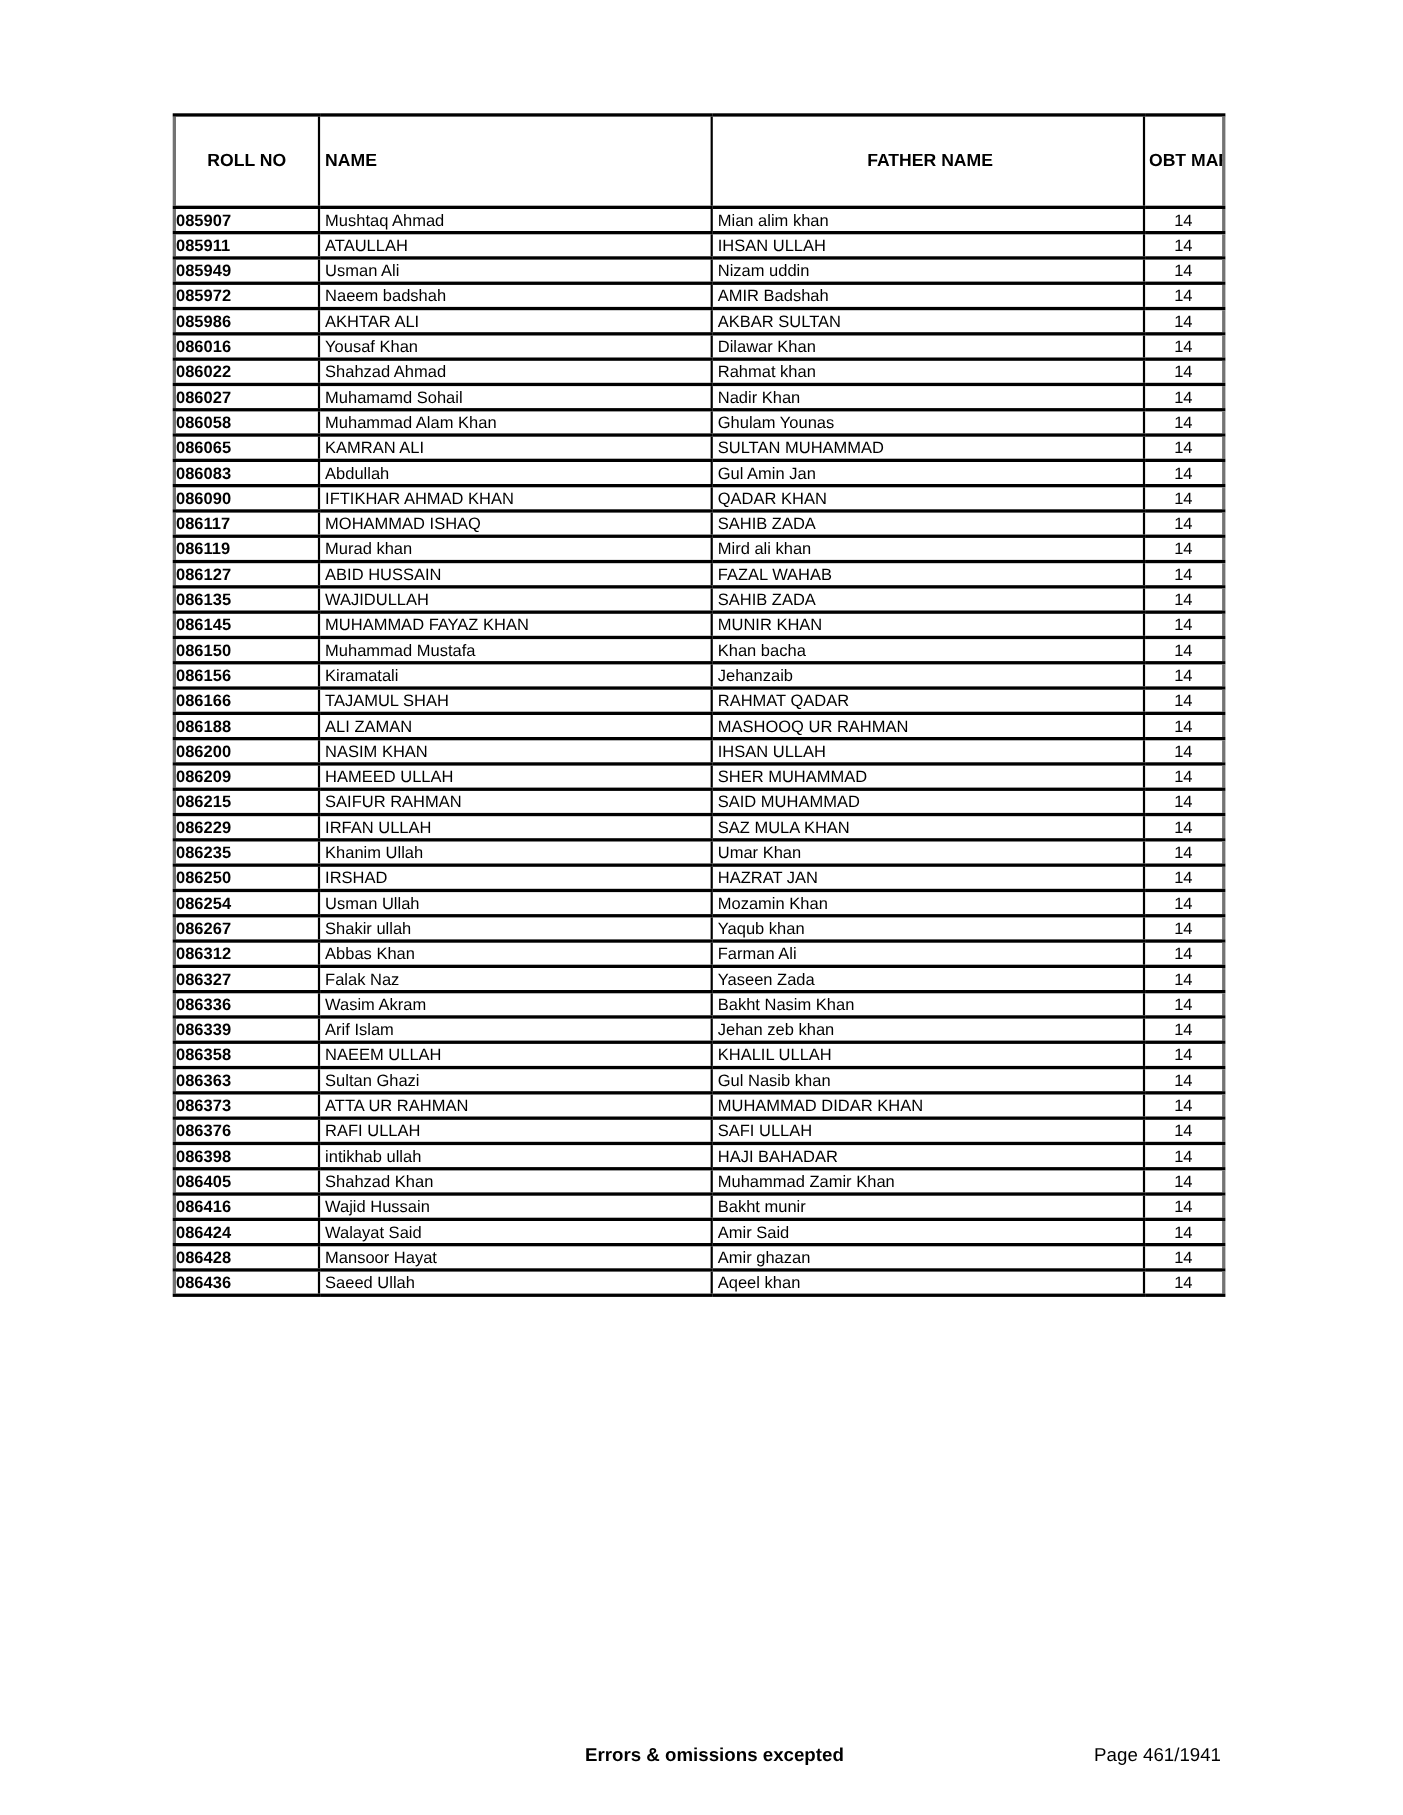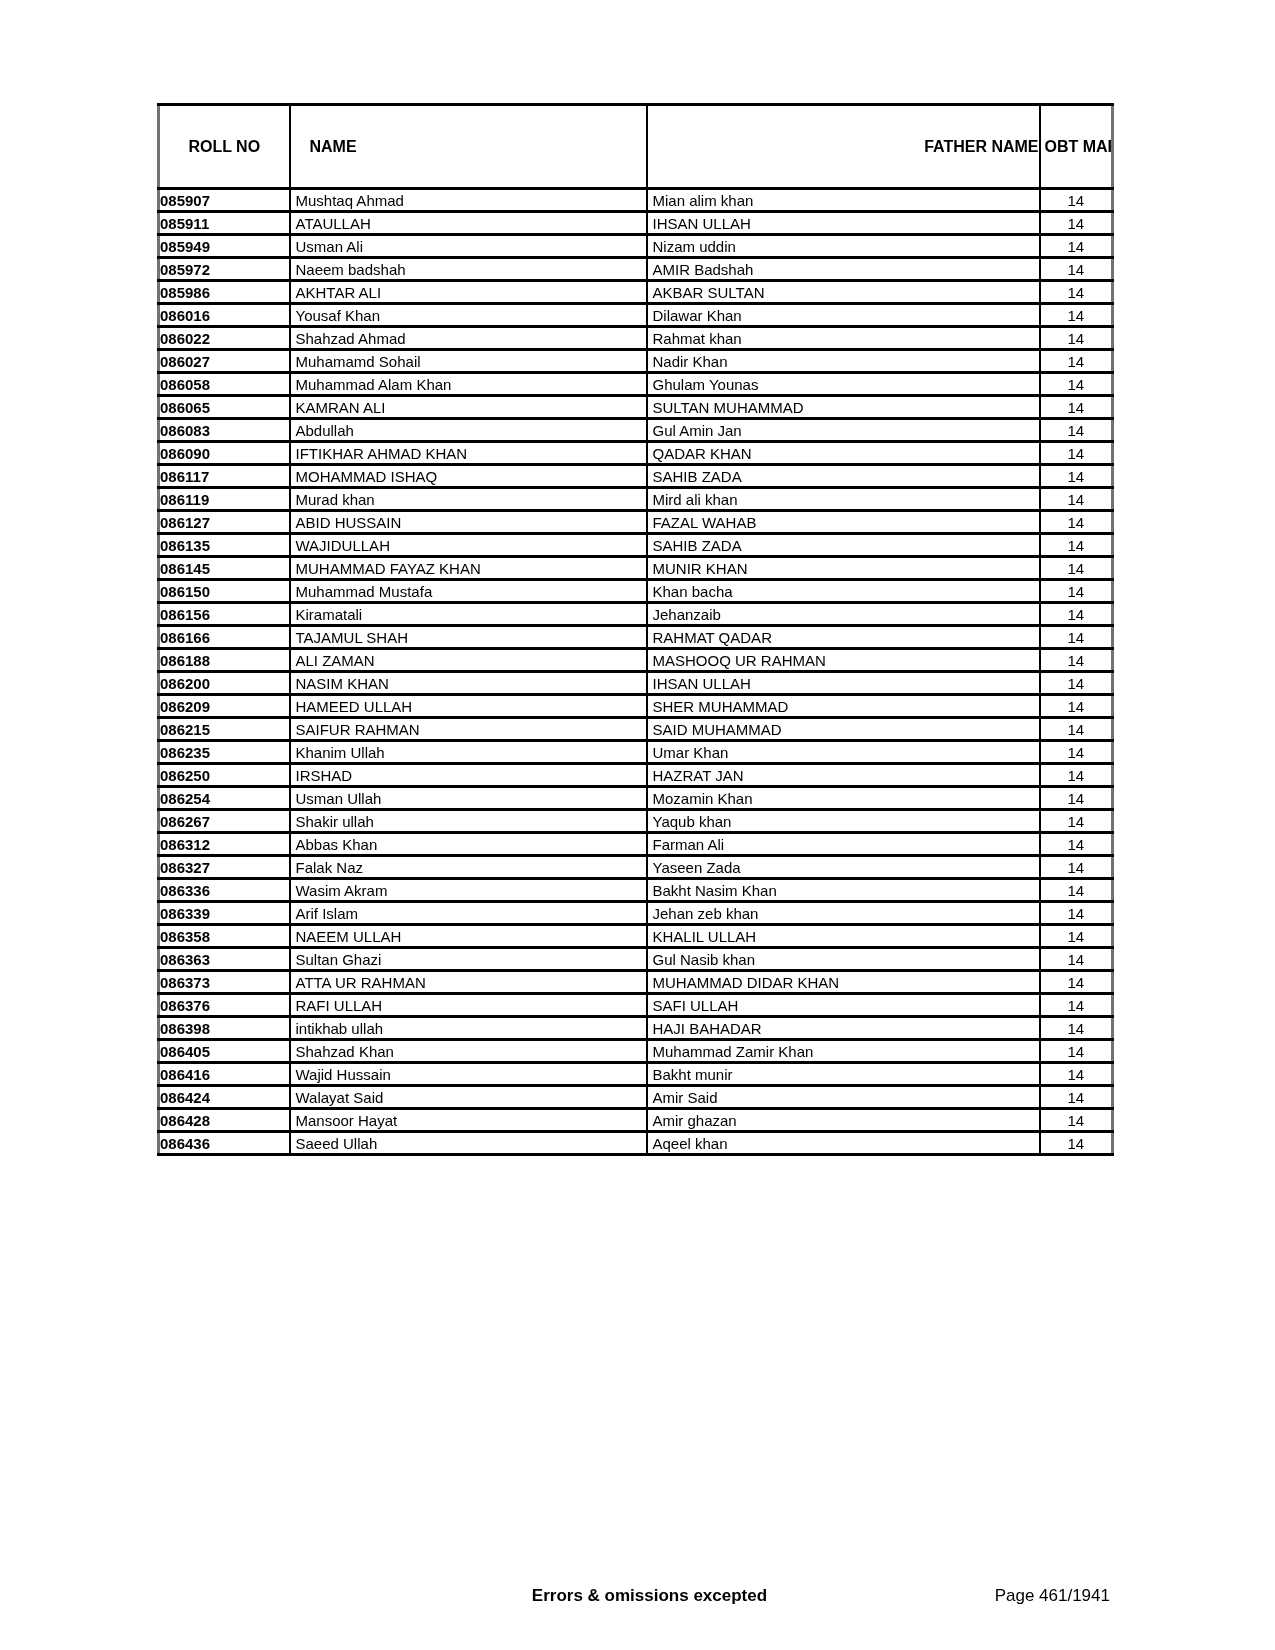--- a/index.html
+++ b/index.html
@@ -38,22 +38,22 @@
   table.results { border: 3px solid #737373; }
 
   thead th {
     height: 84px;
     font-size: 16px;
     font-weight: bold;
     vertical-align: middle;
     background: #ffffff;
   }
   th.h-roll   { text-align: center; }
-  th.h-name   { text-align: left; padding-left: 19px; }
-  th.h-father { text-align: right; padding-left: 5px; }
+  th.h-name   { text-align: left; padding-left: 5px; }
+  th.h-father { text-align: center; padding-left: 5px; }
   th.h-marks  { text-align: center; white-space: normal; line-height: 1.35; padding: 0 4px; }
 
   tbody td {
     height: 23px;
     font-size: 15px;
     vertical-align: middle;
   }
   td.cell-roll   { text-align: left; font-weight: bold; }
   td.cell-name   { text-align: left; padding-left: 5px; }
   td.cell-father { text-align: left; padding-left: 5px; }
@@ -241,20 +241,26 @@
             <td class="cell-father">SHER MUHAMMAD</td>
             <td class="cell-marks">14</td>
           </tr>
           <tr>
             <td class="cell-roll">086215</td>
             <td class="cell-name">SAIFUR RAHMAN</td>
             <td class="cell-father">SAID MUHAMMAD</td>
             <td class="cell-marks">14</td>
           </tr>
           <tr>
+            <td class="cell-roll">086229</td>
+            <td class="cell-name">IRFAN ULLAH</td>
+            <td class="cell-father">SAZ MULA KHAN</td>
+            <td class="cell-marks">14</td>
+          </tr>
+          <tr>
             <td class="cell-roll">086235</td>
             <td class="cell-name">Khanim Ullah</td>
             <td class="cell-father">Umar Khan</td>
             <td class="cell-marks">14</td>
           </tr>
           <tr>
             <td class="cell-roll">086250</td>
             <td class="cell-name">IRSHAD</td>
             <td class="cell-father">HAZRAT JAN</td>
             <td class="cell-marks">14</td>

